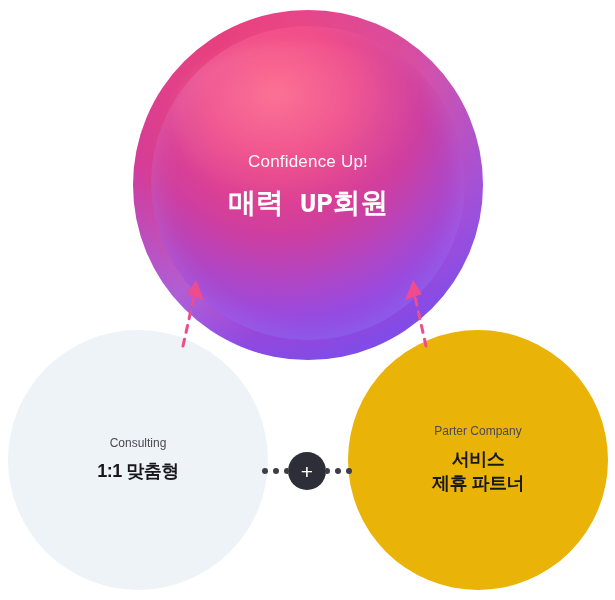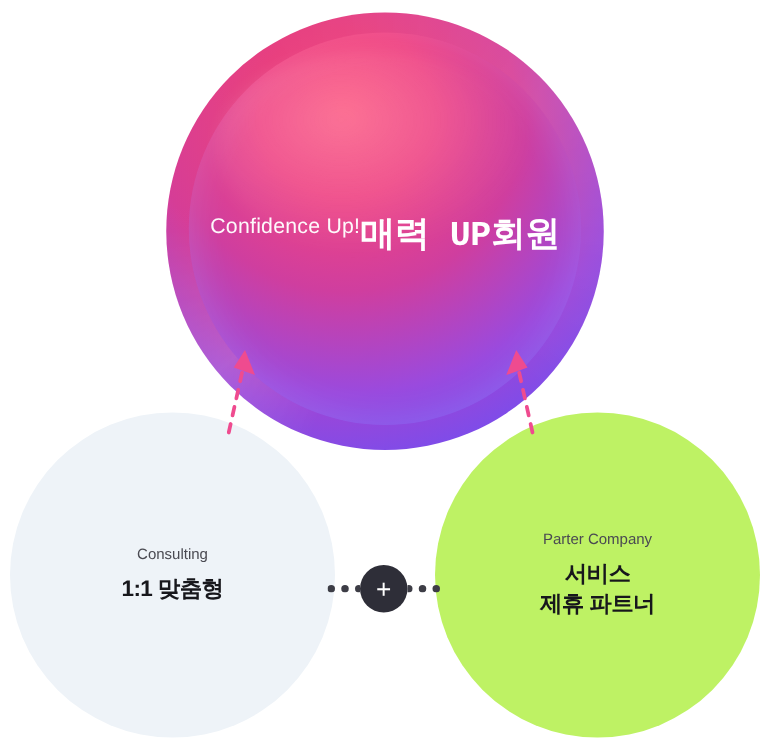--- a/index.html
+++ b/index.html
@@ -70,21 +70,21 @@
     width: 250px;
     height: 160px;
     border-radius: 50%;
     background: radial-gradient(ellipse at 40% 35%, rgba(255,255,255,0.22) 0%, rgba(255,255,255,0.05) 55%, rgba(255,255,255,0) 75%);
     filter: blur(6px);
   }
   .top-circle-text {
     position: absolute;
     inset: 0;
     display: flex;
-    flex-direction: row;
+    flex-direction: column;
     align-items: center;
     justify-content: center;
     color: #ffffff;
     text-align: center;
     padding-top: 4px;
   }
   .top-eyebrow {
     font-size: 17px;
     font-weight: 400;
     letter-spacing: 0.2px;
@@ -111,21 +111,21 @@
     text-align: center;
   }
   .left-circle {
     left: 8px;
     top: 330px;
     background: #eef3f8;
   }
   .right-circle {
     left: 348px;
     top: 330px;
-    background: #bef264;
+    background: #eab308;
   }
   .bc-eyebrow {
     font-size: 12px;
     font-weight: 400;
     color: #4a4a52;
     margin-bottom: 10px;
   }
   .bc-title {
     font-size: 18px;
     font-weight: 700;

